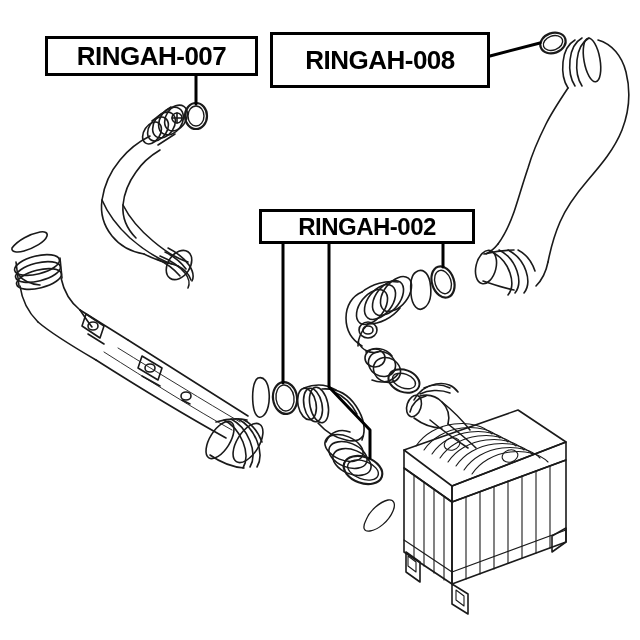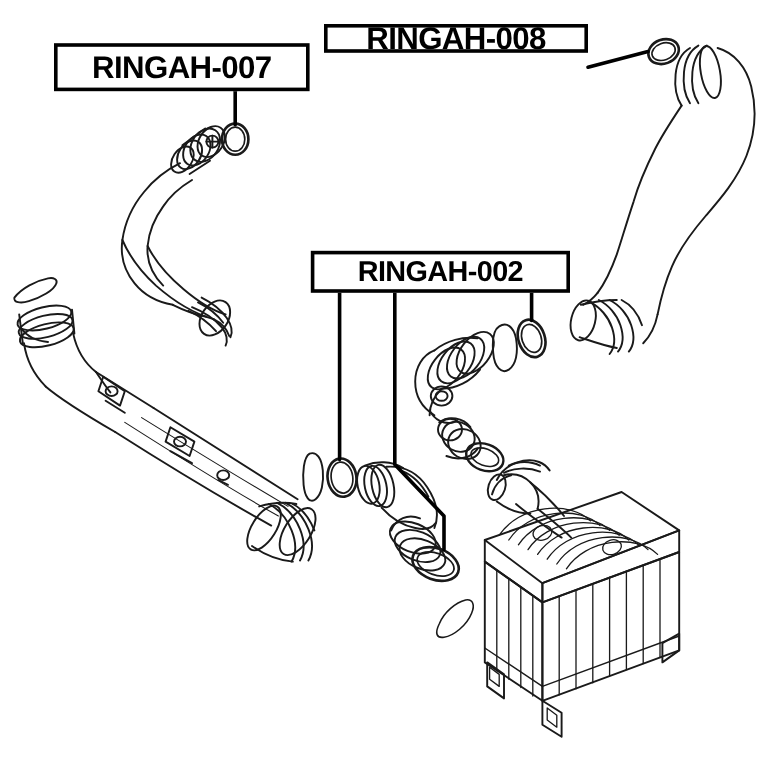--- a/index.html
+++ b/index.html
@@ -37,21 +37,21 @@
     white-space: nowrap;
   }
   .label-text {
     font-family: "Liberation Sans", sans-serif;
     font-weight: bold;
     font-size: 26px;
     color: #000000;
     line-height: 1;
   }
   #label-ringah-007 { left: 45px;  top: 36px;  width: 213px; height: 40px; }
-  #label-ringah-008 { left: 270px; top: 20px;  width: 220px; height: 24px; }
+  #label-ringah-008 { left: 270px; top: 32px;  width: 220px; height: 56px; }
   #label-ringah-002 { left: 259px; top: 209px; width: 216px; height: 35px; }
   #label-ringah-002 .label-text { font-size: 24px; }
 </style>
 </head>
 <body>
 
 <div id="diagram-root">
 
   <svg id="art" viewBox="0 0 640 640" xmlns="http://www.w3.org/2000/svg">
     <g fill="none" stroke="#1a1a1a" stroke-width="1.6" stroke-linecap="round" stroke-linejoin="round">

